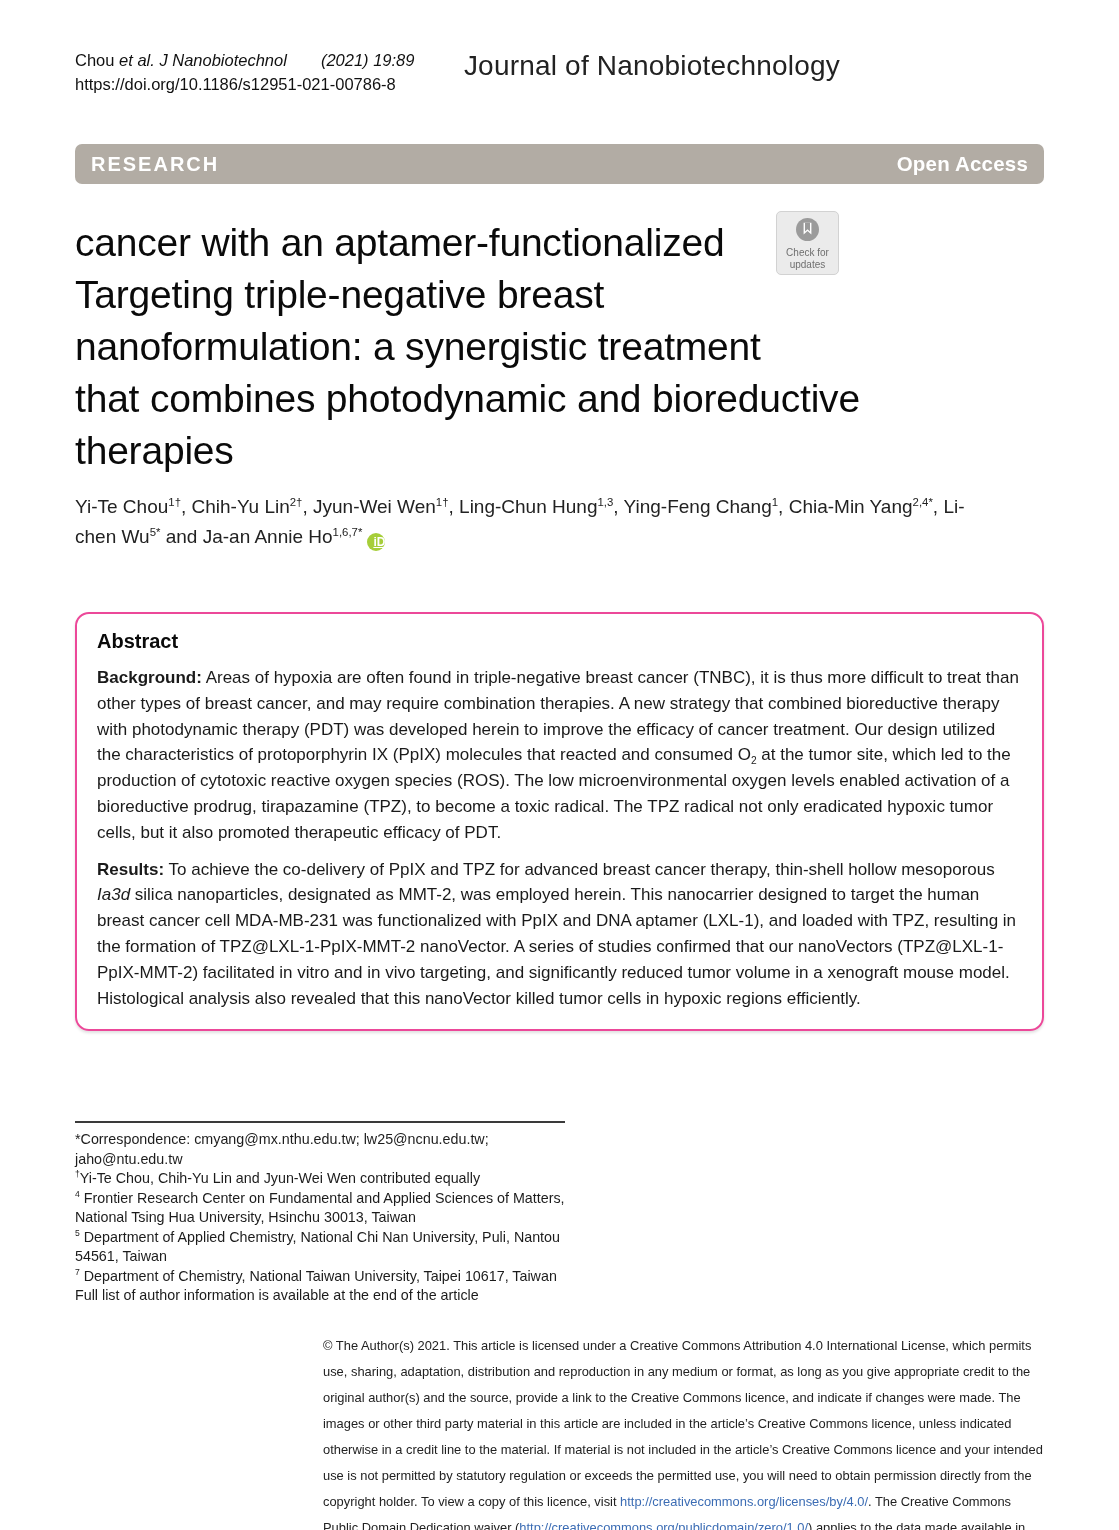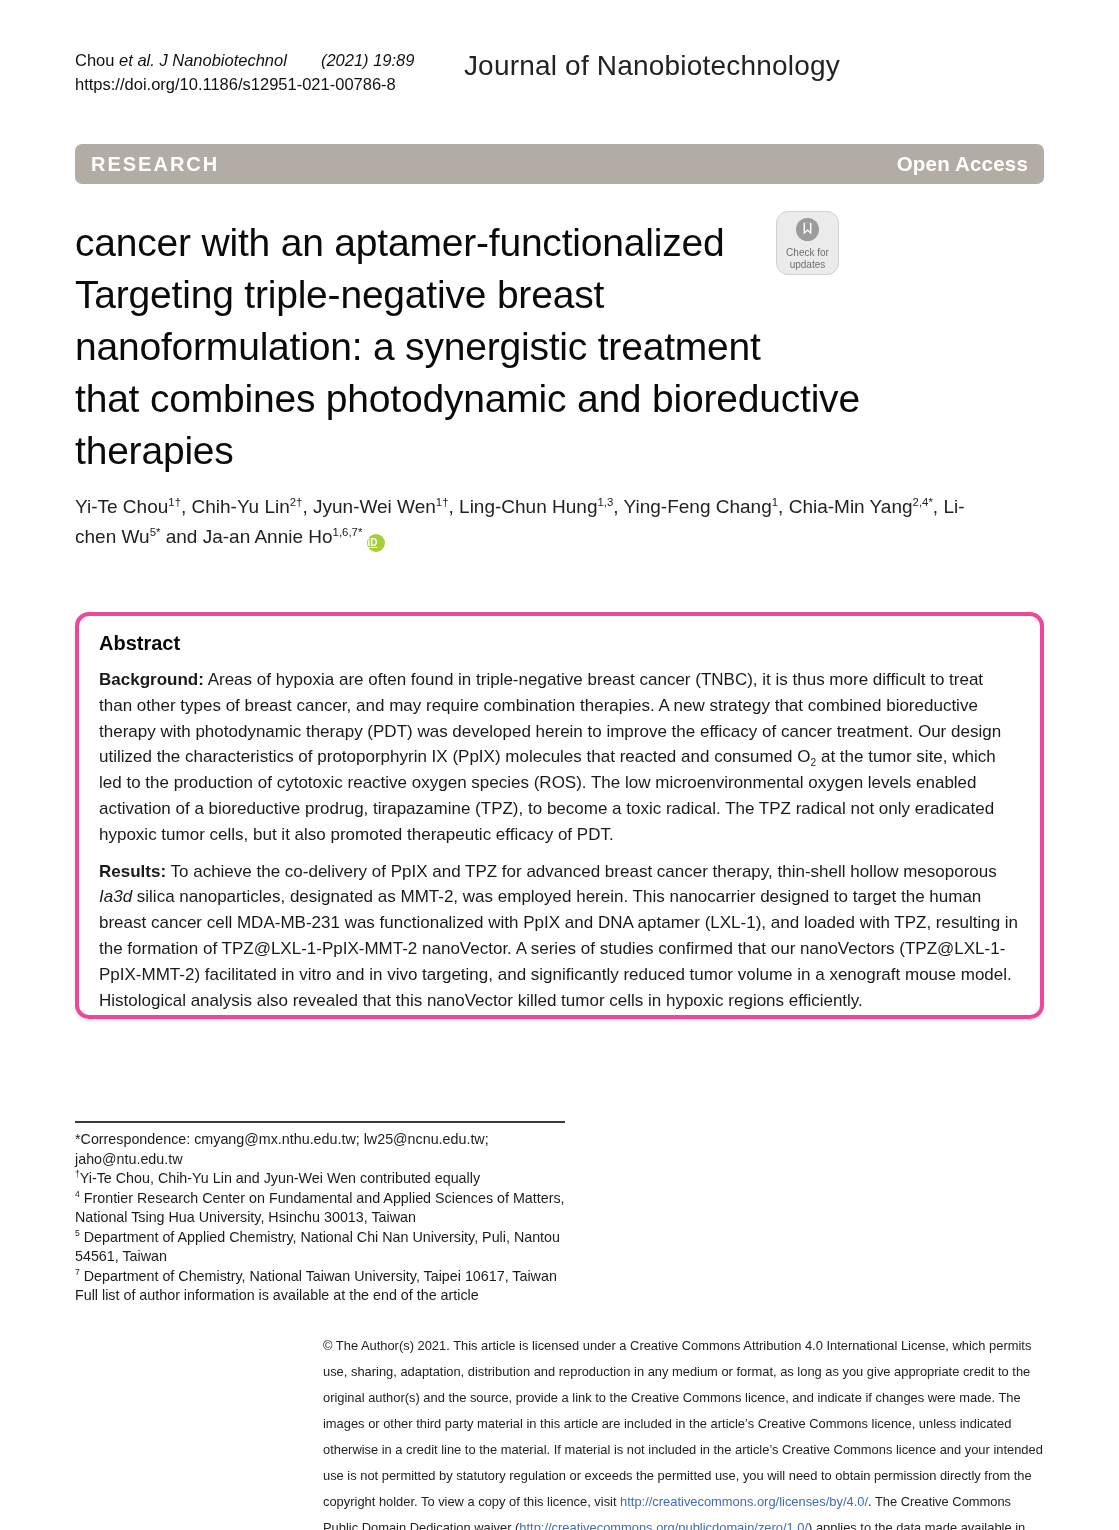--- a/index.html
+++ b/index.html
@@ -35,21 +35,21 @@
   .banner .research {
     color: #fff; font-weight: bold; font-size: 20px; letter-spacing: 2px;
   }
   .banner .openaccess {
     color: #fff; font-weight: bold; font-size: 20.5px; letter-spacing: 0.2px;
   }
 
   
   .check-badge {
     position: absolute; top: 211px; right: 76px; width: 63px; height: 64px;
-    background: #ebebeb; border: 1px solid #d2d2d2; border-radius: 12px;
+    background: #ebebeb; border: 1px solid #d2d2d2; border-radius: 5px;
     display: flex; flex-direction: column; align-items: center; justify-content: flex-start;
     padding-top: 4px; cursor: pointer;
   }
   .check-badge .txt {
     font-size: 10px; line-height: 11.5px; color: #6f6f6f; text-align: center;
   }
 
   
   .title {
     position: absolute; top: 217px; left: 75px; width: 880px;
@@ -58,31 +58,31 @@
 
   
   .authors {
     position: absolute; top: 492px; left: 75px; width: 900px;
     font-size: 19px; line-height: 30px; color: #222;
   }
   .sup { vertical-align: super; font-size: 0.6em; line-height: 0; }
   .sub { vertical-align: sub; font-size: 0.6em; line-height: 0; }
   .orcid {
     display: inline-block; width: 18px; height: 18px; border-radius: 50%;
-    background: #a6ce39; color: #fff; font-weight: bold; font-size: 10px;
-    text-align: left; line-height: 18px; vertical-align: -3px; margin-left: 5px;
+    background: #a6ce39; color: #fff; font-weight: bold; font-size: 12px;
+    text-align: right; line-height: 18px; vertical-align: -3px; margin-left: 5px;
     cursor: pointer;
     text-decoration: underline;
   }
 
   
   .abstract-box {
     position: absolute; top: 612px; left: 75px; width: 969px;
-    border: 4px solid #ec4899; border-radius: 14px;
-    padding: 16px 20px 2px 20px;
+    border: 2px solid #ec4899; border-radius: 14px;
+    padding: 16px 20px 18px 20px;
     box-shadow: 0 2px 3px rgba(0,0,0,0.12);
     min-height: 392px;
   }
   .abstract-box h2 { font-size: 20px; color: #0a0a0a; margin-bottom: 12px; font-weight: bold; }
   .abstract-box p {
     font-size: 17px; line-height: 25.8px; color: #1a1a1a; margin-bottom: 11px;
     text-align: left;
   }
   .abstract-box p:last-child { margin-bottom: 0; }
   .lbl { font-weight: bold; }

